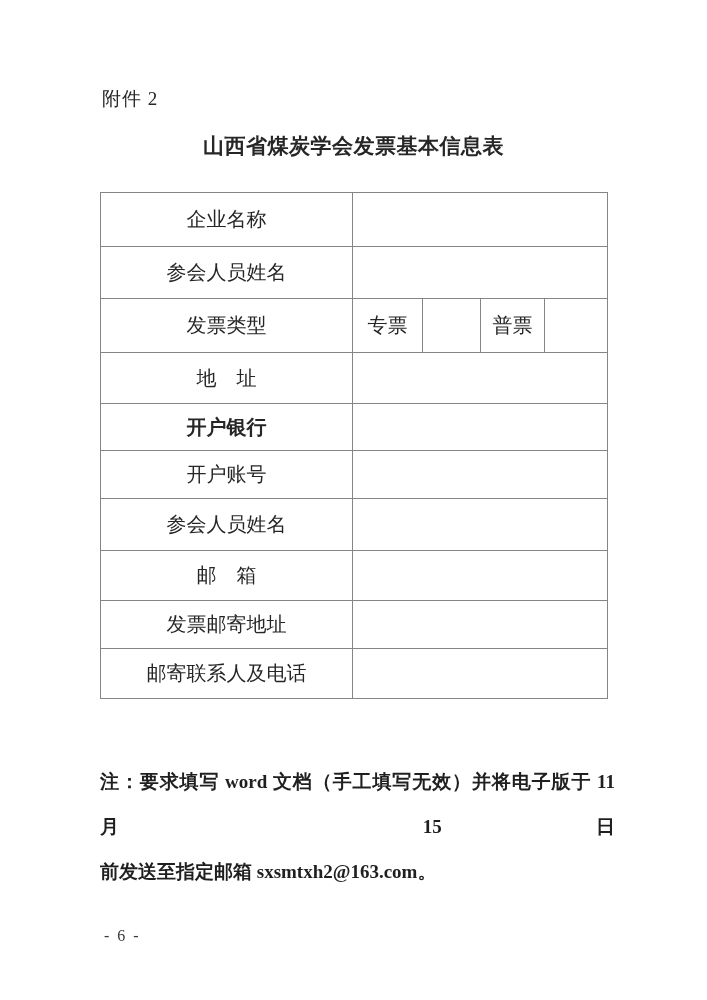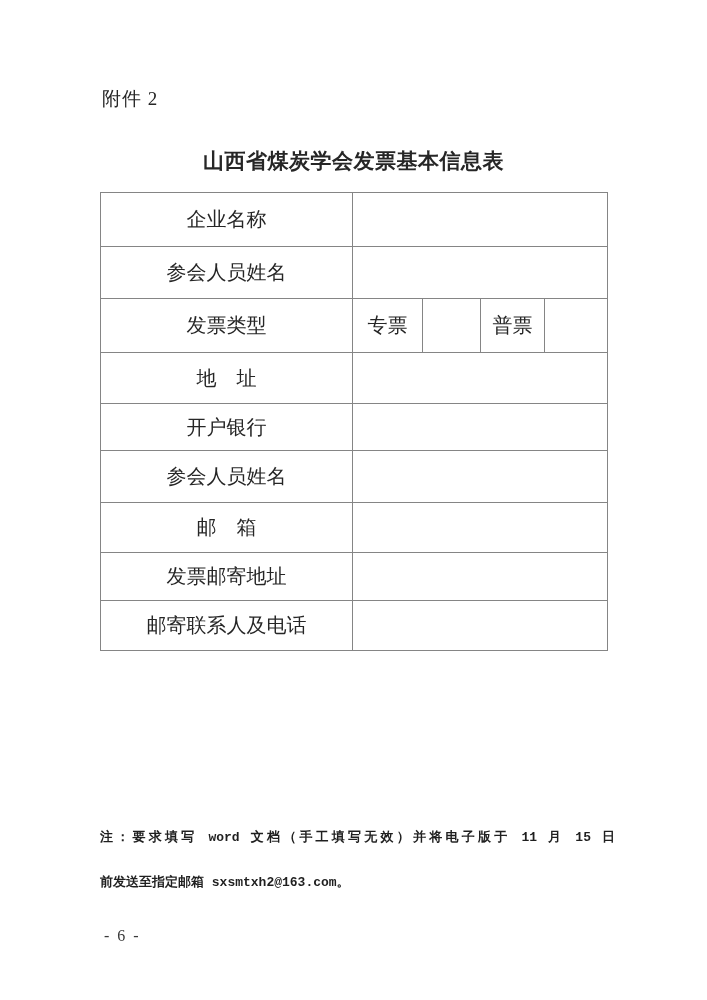--- a/index.html
+++ b/index.html
@@ -16,21 +16,21 @@
   .attachment-label {
     position: absolute;
     left: 102px;
     top: 86px;
     font-size: 19px;
     letter-spacing: 1px;
   }
   .doc-title {
     position: absolute;
     left: 0;
-    top: 147px;
+    top: 132px;
     width: 707px;
     text-align: center;
     font-size: 21px;
     font-weight: bold;
     letter-spacing: 0.5px;
   }
   table.form-table {
     position: absolute;
     left: 100px;
     top: 192px;
@@ -46,35 +46,35 @@
     text-align: center;
     vertical-align: middle;
     background: #ffffff;
   }
   
   tr.r0  { height: 54px; }
   tr.r1  { height: 52px; }
   tr.r2  { height: 54px; }
   tr.r3  { height: 51px; }
   tr.r4  { height: 45px; }
-  tr.r5  { height: 47px; }
+  tr.r5  { height: 47px; font-weight: bold; }
   tr.r6  { height: 48px; }
   tr.r7  { height: 42px; }
   tr.r8  { height: 52px; }
   tr.r9  { height: 50px; }
   tr.r10 { height: 48px; }
   tr.r11 { height: 50px; }
   .note {
     position: absolute;
     left: 100px;
-    top: 815px;
+    top: 759px;
     width: 515px;
-    font-family: Liberation Mono, monospace;
+    font-family: Liberation Serif, serif;
     font-weight: bold;
-    font-size: 13px;
+    font-size: 19px;
     line-height: 45px;
     color: #1f1f1f;
   }
   .note .line1 { text-align: justify; text-align-last: justify; }
   .note .line2 { text-align: left; }
   .page-number {
     position: absolute;
     left: 104px;
     top: 927px;
     font-size: 16px;
@@ -116,20 +116,24 @@
         <td></td>
       </tr>
       <tr class="r3">
         <td>地　址</td>
         <td colspan="4"></td>
       </tr>
       <tr class="r5">
         <td>开户银行</td>
         <td colspan="4"></td>
       </tr>
+      <tr class="r6">
+        <td>开户账号</td>
+        <td colspan="4"></td>
+      </tr>
       <tr class="r8">
         <td>参会人员姓名</td>
         <td colspan="4"></td>
       </tr>
       <tr class="r9">
         <td>邮　箱</td>
         <td colspan="4"></td>
       </tr>
       <tr class="r10">
         <td>发票邮寄地址</td>

